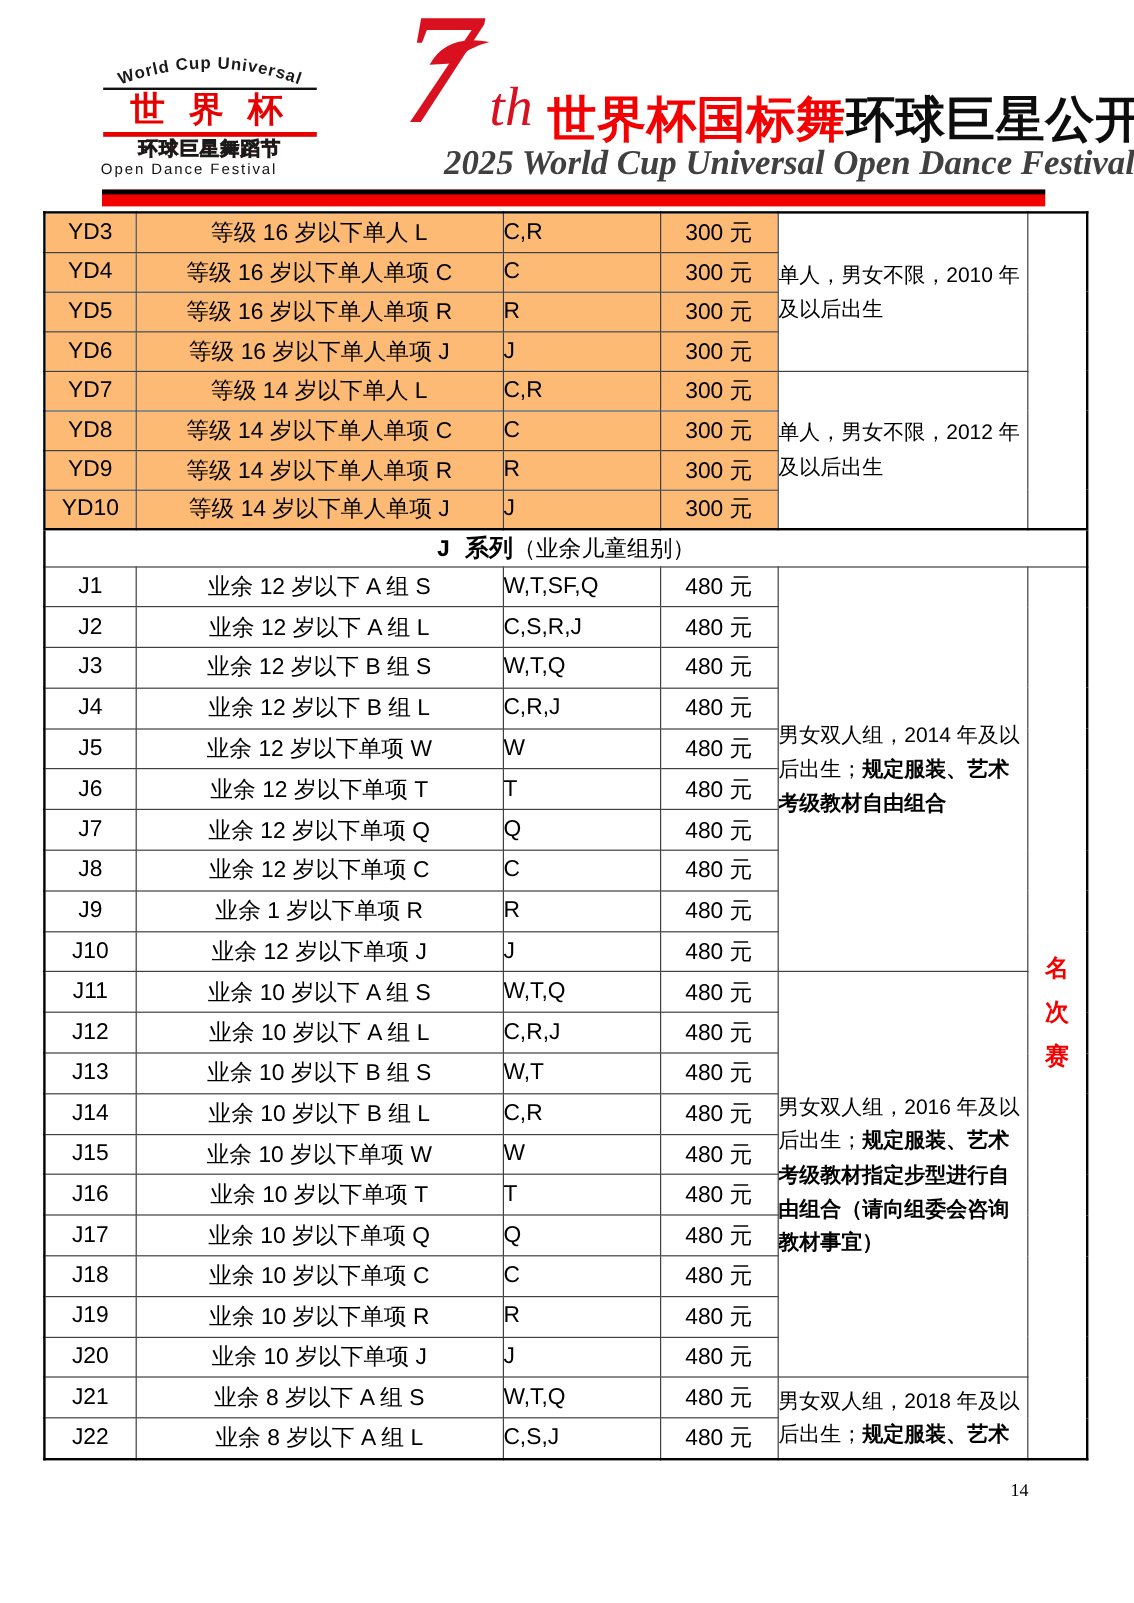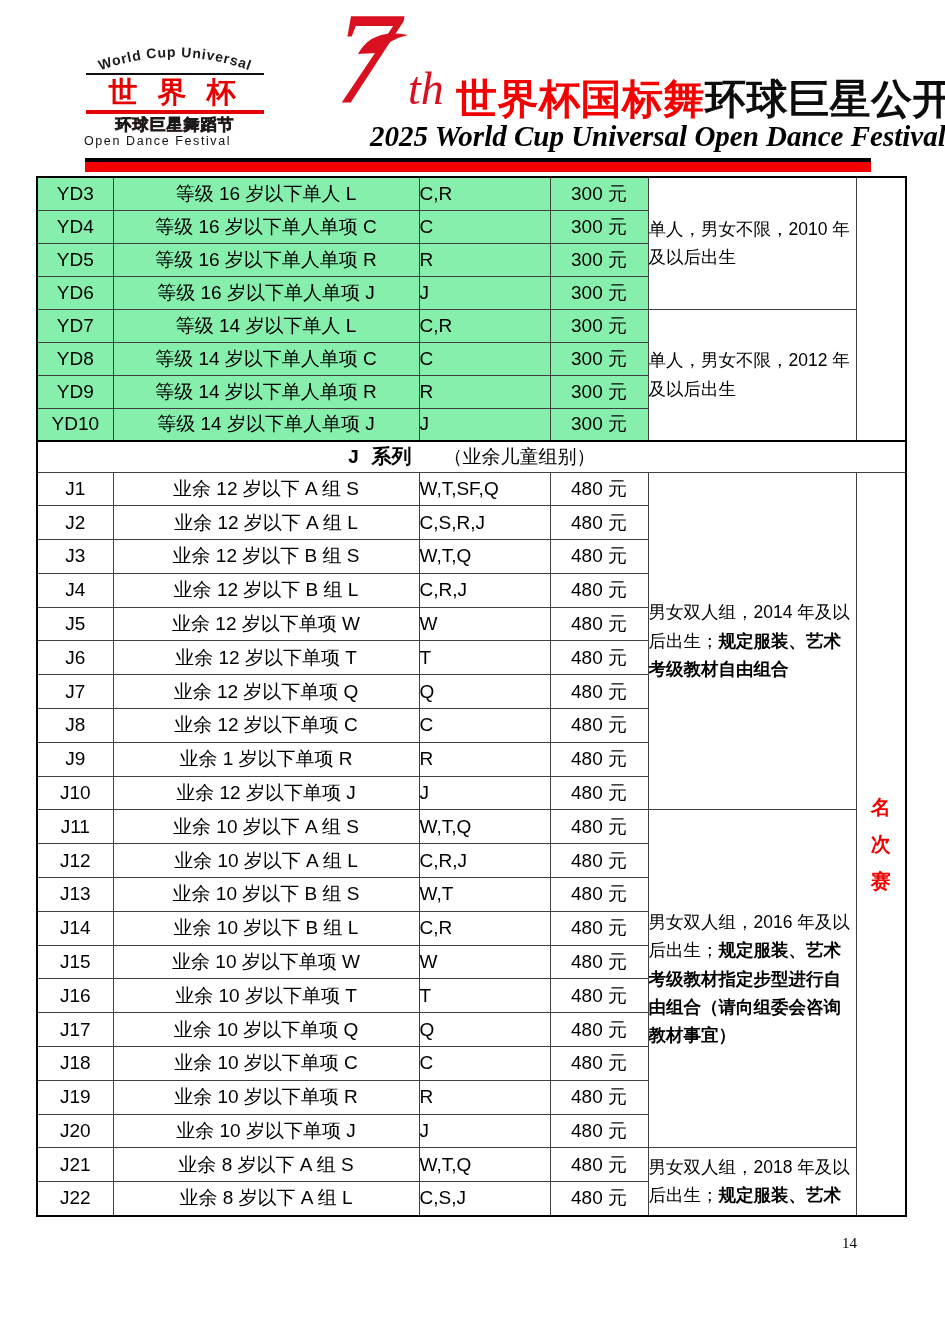--- a/index.html
+++ b/index.html
@@ -23,44 +23,44 @@
   .seventh .seven{position:absolute;left:0;top:-26px;font-size:132px;line-height:1;font-weight:400;}
   .seventh .th{position:absolute;left:74px;top:48px;font-size:46px;line-height:1;}
   .seventh .flag{position:absolute;left:22px;top:8px;}
 
   .main-title{position:absolute;left:456px;top:72px;font-size:41px;font-weight:900;
               white-space:nowrap;letter-spacing:0.5px;}
   .main-title .t-red{color:#f40000;}
   .main-title .t-black{color:#0d0d0d;}
   .subtitle{position:absolute;left:370px;top:120px;width:500px;text-align:center;
             font-family:"Liberation Serif","DejaVu Serif",serif;font-style:italic;font-weight:700;
-            font-size:29px;white-space:nowrap;color:#000000;}
+            font-size:29px;white-space:nowrap;color:#404040;}
 
   .red-bar{position:absolute;left:85px;top:158px;width:786px;height:14px;background:#f40000;
            border-top:4px solid #000;box-sizing:border-box;}
 
   
   table.fees{position:absolute;left:36px;top:176px;width:869px;border-collapse:collapse;
              table-layout:fixed;font-size:19px;}
   table.fees td{border:1.5px solid #404040;padding:0;overflow:hidden;}
   table.fees{border:2.5px solid #000;}
   tr.yd{height:33px;}
   tr.hdr{height:31px;}
   tr.j{height:33.8px;margin-top:35px;}
-  td.blue{background:#86efac;}
+  td.blue{background:#fdba74;}
   td.code{text-align:center;}
   td.name{padding-left:13px;text-align:center;}
   td.dances{padding-left:13px;text-align:left;}
   td.price{text-align:center;}
   td.note{padding:6px 9px;font-size:17.5px;line-height:1.62;vertical-align:middle;text-align:left;}
   td.note b{font-weight:900;}
   td.side{vertical-align:middle;}
   tr.hdr td{text-align:center;border-top:2.5px solid #000;background:#fff;}
   tr.hdr .sec-bold{font-weight:900;font-size:20px;font-family:Liberation Mono, monospace;}
-  tr.hdr .sec-normal{font-size:19px;padding-left:32px;}
+  tr.hdr .sec-normal{font-size:19px;}
   .side-label{display:flex;flex-direction:column;align-items:center;gap:17px;
               color:#f40000;font-weight:900;font-size:20px;line-height:1;}
 
   .page-number{position:absolute;left:842px;top:1235px;font-family:"Liberation Serif","DejaVu Serif",serif;
                font-size:15px;color:#000;}
 </style>
 </head>
 <body>
 
 <div class="page">

